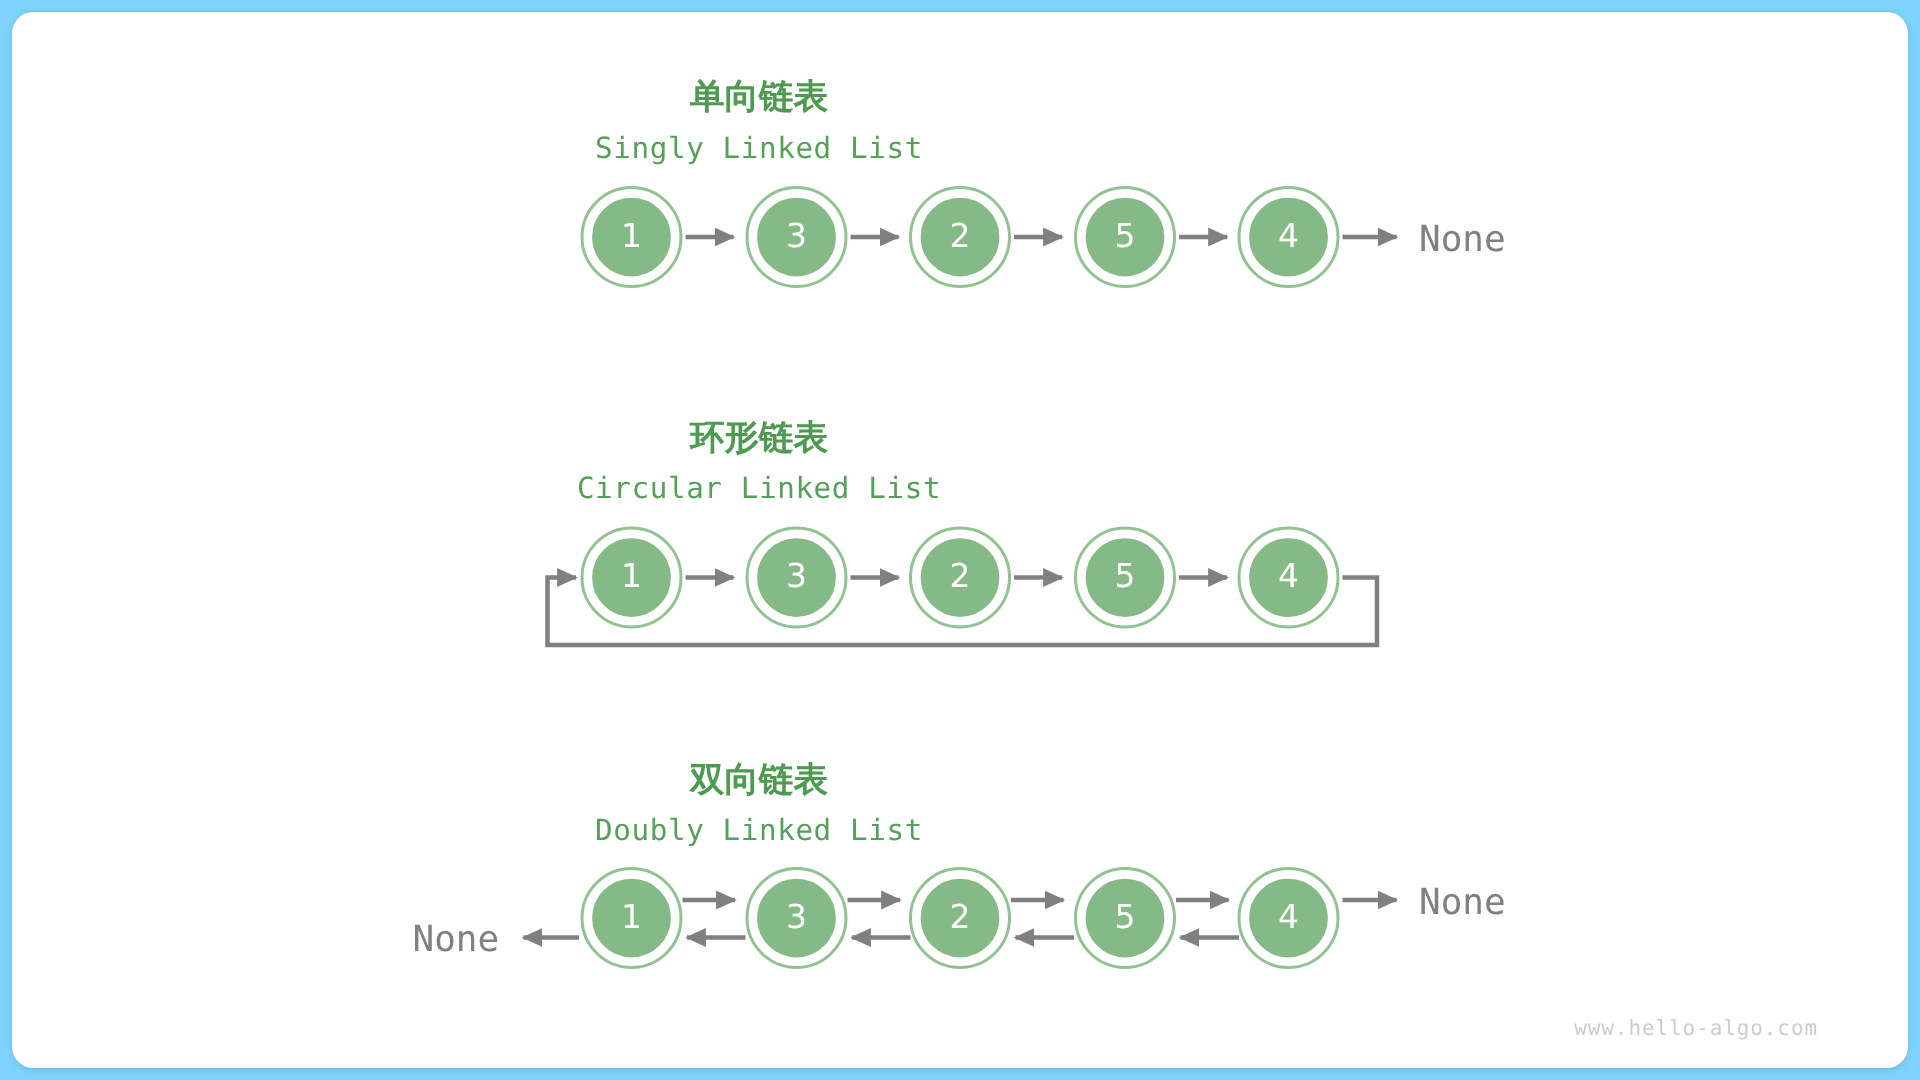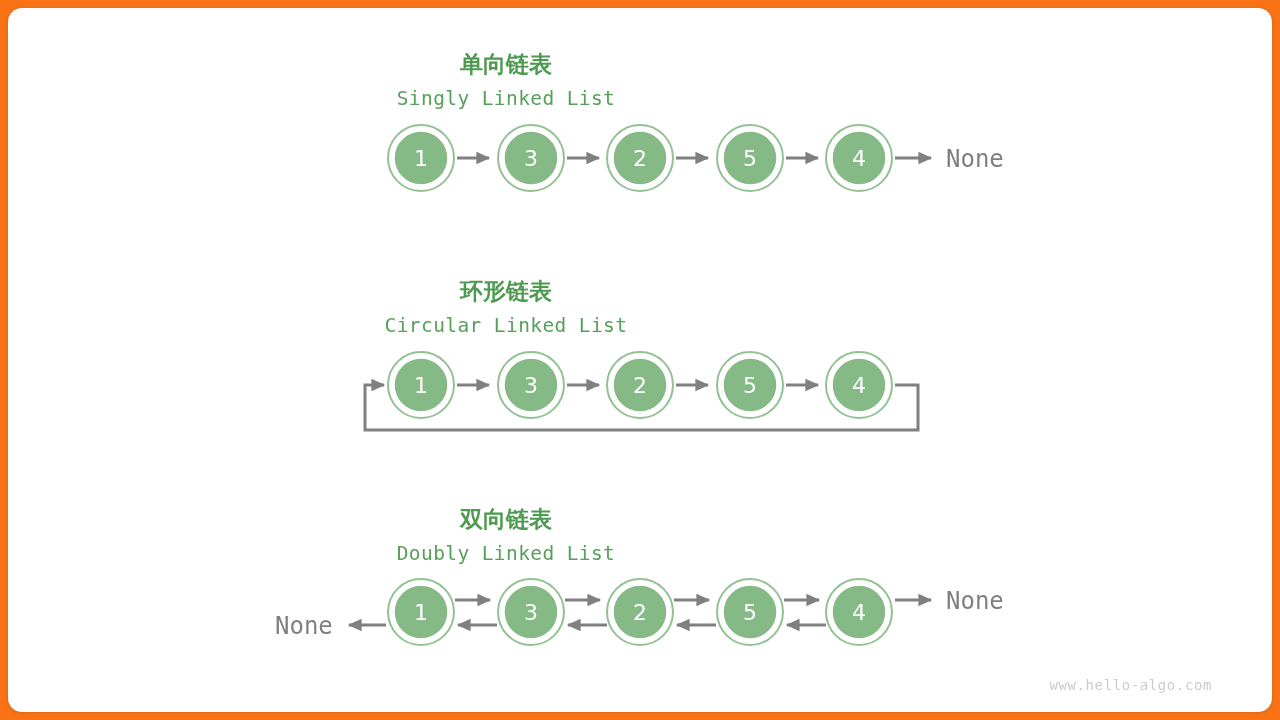--- a/index.html
+++ b/index.html
@@ -10,21 +10,21 @@
   body {
     width: 1280px;
     height: 720px;
     overflow: hidden;
     font-family: "DejaVu Sans", sans-serif;
   }
   #canvas {
     position: relative;
     width: 1280px;
     height: 720px;
-    background: #f97316;
+    background: #7dd3fc;
   }
   .card {
     position: absolute;
     left: 8px;
     top: 8px;
     width: 1264px;
     height: 704px;
     background: #ffffff;
     border-radius: 14px;
     box-shadow: 0 1px 5px rgba(0,0,0,0.10), 0 0 2px rgba(0,0,0,0.06);

